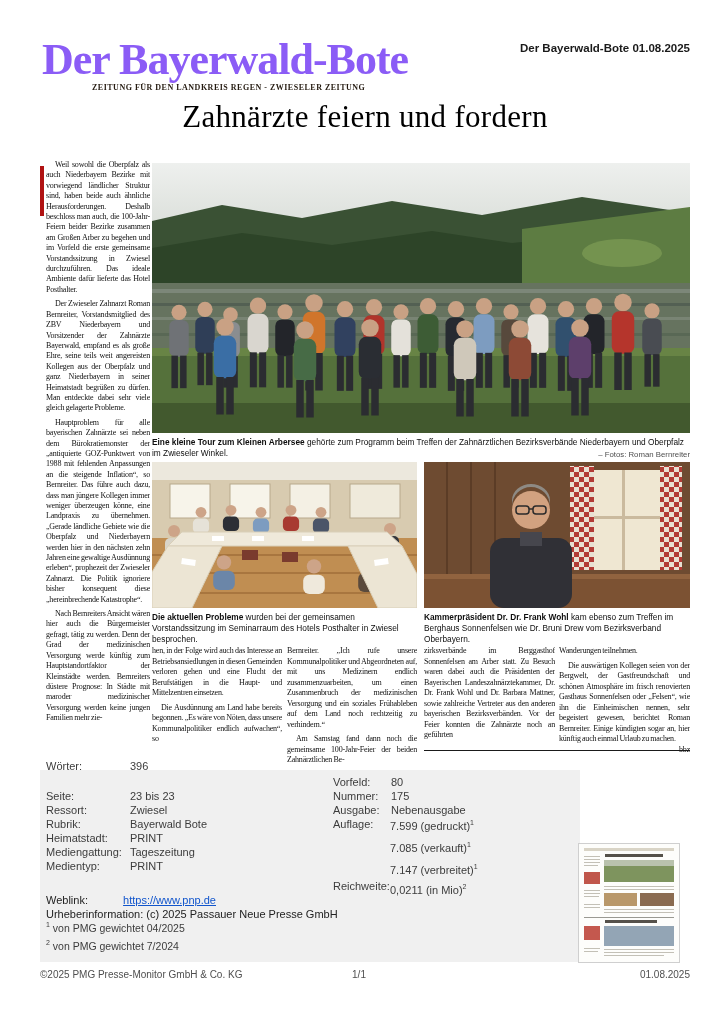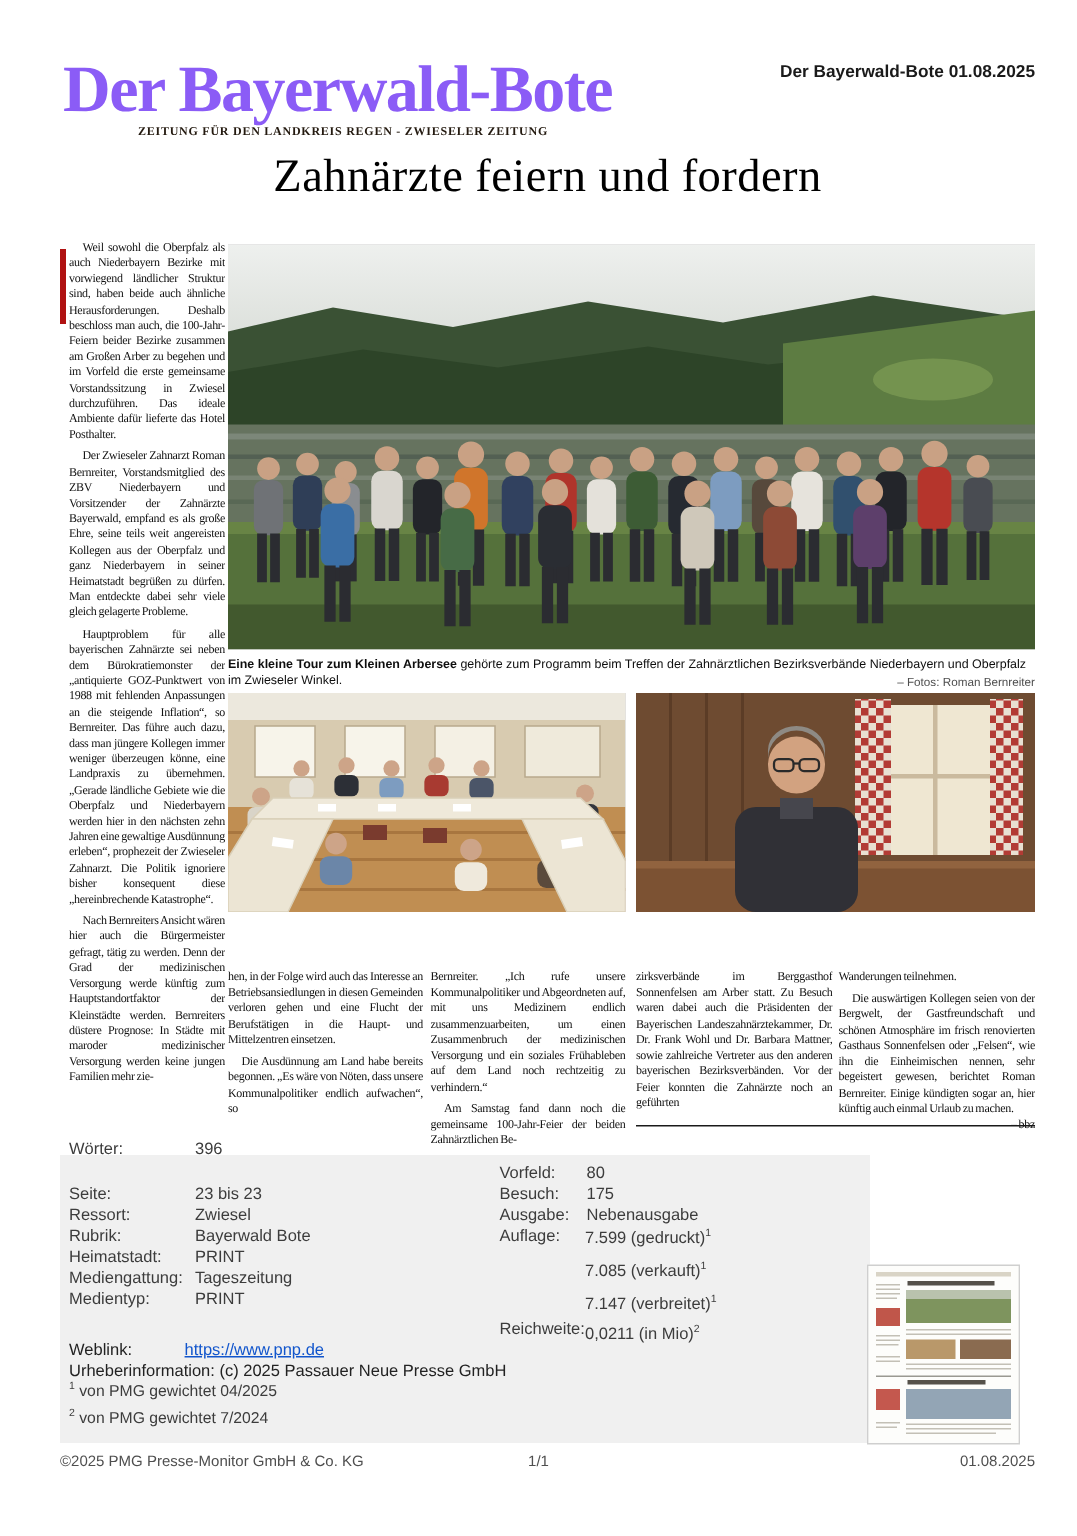--- a/index.html
+++ b/index.html
@@ -218,20 +218,26 @@
         <rect x="96" y="70" width="22" height="14" fill="#46464d"></rect>
         <circle cx="107" cy="48" r="19" fill="#d2a280"></circle>
         <path d="M88,44 a19,19 0 0 1 38,0 l0,-6 a19,16 0 0 0 -38,0 z" fill="#8e8a84"></path>
         <rect x="92" y="44" width="13" height="8" rx="3" fill="none" stroke="#2a2a2a" stroke-width="1.5"></rect>
         <rect x="109" y="44" width="13" height="8" rx="3" fill="none" stroke="#2a2a2a" stroke-width="1.5"></rect>
         <line x1="105" y1="47" x2="109" y2="47" stroke="#2a2a2a" stroke-width="1.5"></line>
       </g>
     </svg>
   </div>
 
+  <div class="caption cap2">
+    <b>Die aktuellen Probleme</b><span> wurden bei der gemeinsamen Vorstandssitzung im Seminarraum des Hotels Posthalter in Zwiesel besprochen.</span>
+  </div>
+  <div class="caption cap3">
+    <b>Kammerpräsident Dr. Dr. Frank Wohl</b><span> kam ebenso zum Treffen im Berghaus Sonnenfelsen wie Dr. Bruni Drew vom Bezirksverband Oberbayern.</span>
+  </div>
 
   <div class="bcol c2 bodytext">
     <p>hen, in der Folge wird auch das Interesse an Betriebsansiedlungen in diesen Gemeinden verloren gehen und eine Flucht der Berufstätigen in die Haupt- und Mittelzentren einsetzen.</p>
     <p class="ind">Die Ausdünnung am Land habe bereits begonnen. „Es wäre von Nöten, dass unsere Kommunalpolitiker endlich aufwachen“, so</p>
   </div>
   <div class="bcol c3 bodytext">
     <p>Bernreiter. „Ich rufe unsere Kommunalpolitiker und Abgeordneten auf, mit uns Medizinern endlich zusammenzuarbeiten, um einen Zusammenbruch der medizinischen Versorgung und ein soziales Frühableben auf dem Land noch rechtzeitig zu verhindern.“</p>
     <p class="ind">Am Samstag fand dann noch die gemeinsame 100-Jahr-Feier der beiden Zahnärztlichen Be-</p>
   </div>
   <div class="bcol c4 bodytext">
@@ -249,21 +255,21 @@
 
   <div class="mrow" style="left:46px;top:760px"><span class="ml">Wörter:</span><span>396</span></div>
   <div class="mrow" style="left:46px;top:790px"><span class="ml">Seite:</span><span>23 bis 23</span></div>
   <div class="mrow" style="left:46px;top:804px"><span class="ml">Ressort:</span><span>Zwiesel</span></div>
   <div class="mrow" style="left:46px;top:818px"><span class="ml">Rubrik:</span><span>Bayerwald Bote</span></div>
   <div class="mrow" style="left:46px;top:832px"><span class="ml">Heimatstadt:</span><span>PRINT</span></div>
   <div class="mrow" style="left:46px;top:846px"><span class="ml">Mediengattung:</span><span>Tageszeitung</span></div>
   <div class="mrow" style="left:46px;top:860px"><span class="ml">Medientyp:</span><span>PRINT</span></div>
 
   <div class="mrow" style="left:333px;top:776px"><span class="mr">Vorfeld:</span><span>80</span></div>
-  <div class="mrow" style="left:333px;top:790px"><span class="mr">Besuch:</span><span>175</span></div>
+  <div class="mrow" style="left:333px;top:790px"><span class="mr">Nummer:</span><span>175</span></div>
   <div class="mrow" style="left:333px;top:804px"><span class="mr">Ausgabe:</span><span>Nebenausgabe</span></div>
   <div class="mrow" style="left:333px;top:818px"><span>Auflage:</span></div>
   <div class="mrow av" style="left:390px;top:816px"><span>7.599 (gedruckt)</span><sup>1</sup></div>
   <div class="mrow av" style="left:390px;top:838px"><span>7.085 (verkauft)</span><sup>1</sup></div>
   <div class="mrow av" style="left:390px;top:860px"><span>7.147 (verbreitet)</span><sup>1</sup></div>
   <div class="mrow" style="left:333px;top:880px"><span>Reichweite:</span></div>
   <div class="mrow rw" style="left:390px;top:880px"><span>0,0211 (in Mio)</span><sup>2</sup></div>
 
   <div class="mrow" style="left:46px;top:894px;color:#222">
     <span>Weblink:</span>

